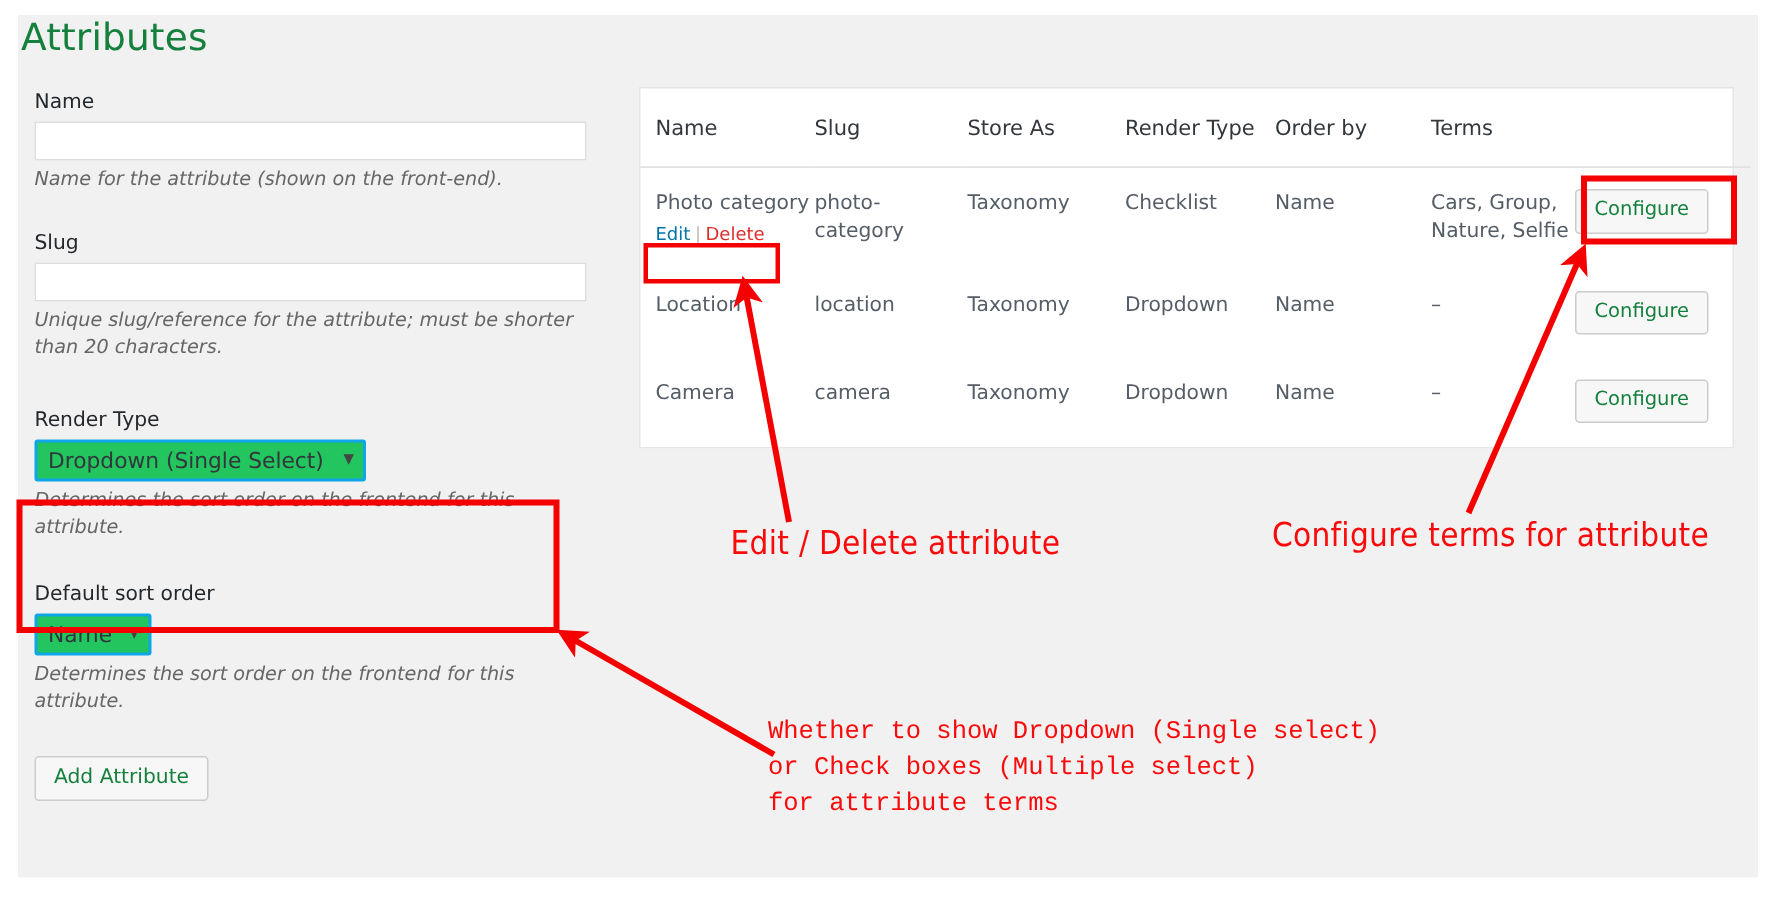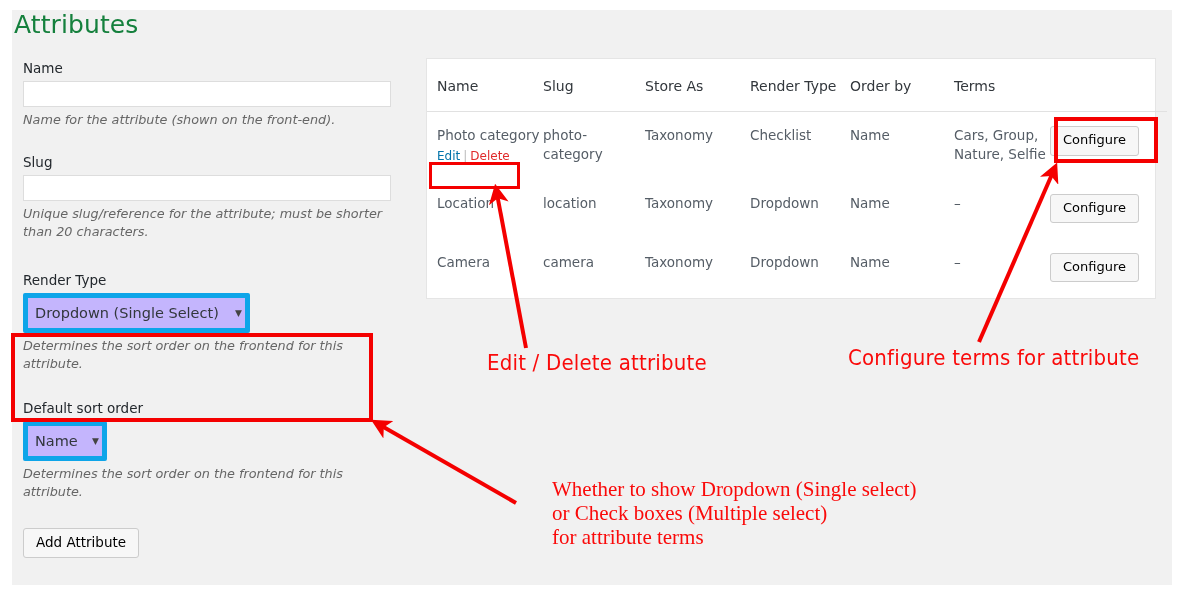--- a/index.html
+++ b/index.html
@@ -87,45 +87,45 @@
     position: relative;
     margin-left: 12px;
   }
   .sel {
     -webkit-appearance: none;
     -moz-appearance: none;
     appearance: none;
     font-family: "DejaVu Sans", "Liberation Sans", sans-serif;
     font-size: 14.5px;
     color: #32373c;
-    background: #c4b5fd;
-    border: 5px solid #0ea5e9;
+    background: #22c55e;
+    border: 2px solid #0ea5e9;
     border-radius: 2px;
-    height: 40px;
+    height: 28px;
     line-height: 26px;
     padding: 0 26px 0 7px;
     outline: none;
   }
   .sel.small { font-size: 14.5px; padding-right: 24px; }
   .caret {
     position: absolute;
     right: 8px;
     top: 50%;
     transform: translateY(-50%);
     pointer-events: none;
     font-size: 9px;
     color: #444;
     line-height: 1;
   }
 
   
   .btn {
     font-family: "DejaVu Sans", "Liberation Sans", sans-serif;
     font-size: 13px;
-    color: #000000;
+    color: #15803d;
     background: #f7f7f7;
     border: 1px solid #cccccc;
     border-radius: 3px;
     padding: 4px 11px 5px;
     cursor: pointer;
     line-height: 1.4;
   }
   #add-attribute-btn {
     margin-left: 12px;
     margin-top: 2px;
@@ -212,23 +212,23 @@
     font-size: 22px;
     letter-spacing: 0.2px;
   }
   #anno-configure {
     left: 848px; top: 345px;
     font-family: "DejaVu Sans Condensed", "Liberation Sans Narrow", "Liberation Sans", sans-serif;
     font-size: 22px;
     letter-spacing: 0.2px;
   }
   #anno-render {
-    left: 552px; top: 477px;
-    font-family: Liberation Serif, serif;
-    font-size: 21px;
+    left: 512px; top: 477px;
+    font-family: Liberation Mono, monospace;
+    font-size: 17px;
     line-height: 24px;
   }
 
   
   #arrows {
     position: absolute;
     left: 0; top: 0;
     width: 1182px; height: 600px;
     pointer-events: none;
   }

